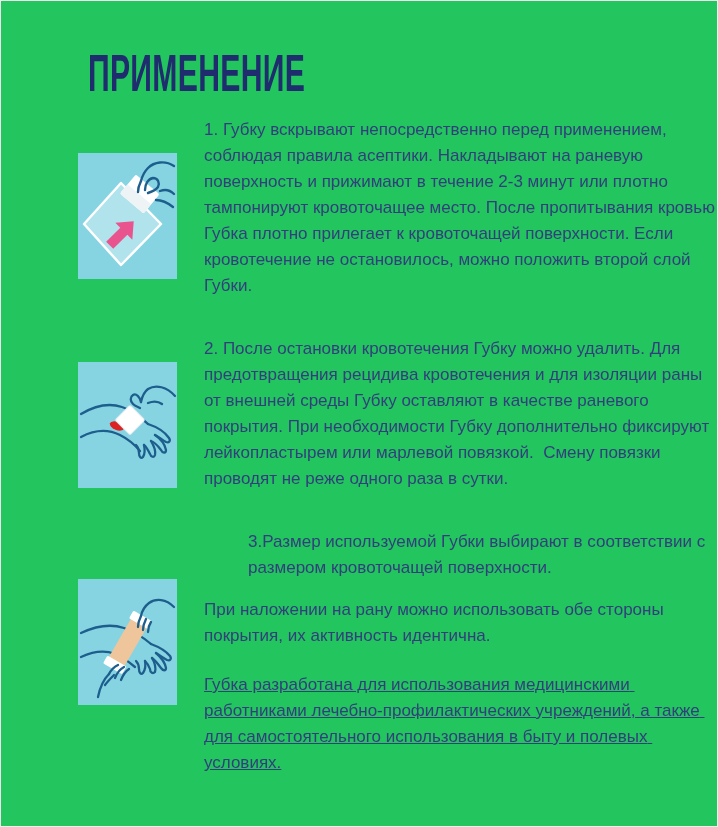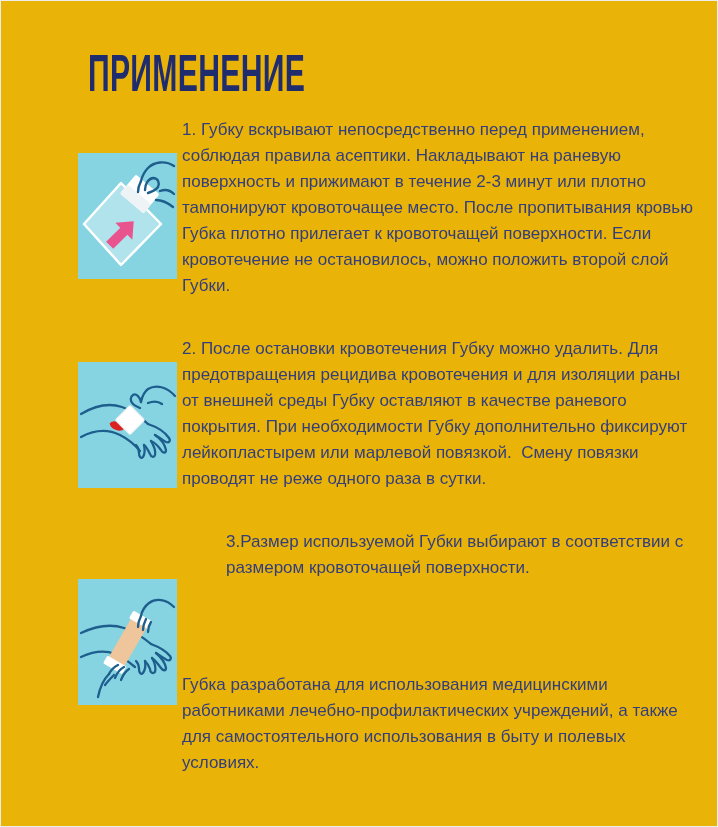--- a/index.html
+++ b/index.html
@@ -1,39 +1,39 @@
 <!DOCTYPE html>
 <html><head>
 <meta charset="utf-8">
 <style>
   html,body{margin:0;padding:0;background:#ffffff;}
   body{
     width:718px;height:827px;position:relative;overflow:hidden;
     font-family:"Liberation Sans", sans-serif;
   }
   .page{
-    position:absolute;inset:0;background:#eab308;
+    position:absolute;inset:0;background:#22c55e;
     box-shadow:inset 0 0 0 1px #ededed;
   }
   .title{
     position:absolute;left:88px;top:50px;height:48px;
     font-size:52px;line-height:46px;font-weight:bold;color:#1f2c6e;
     transform:scaleX(0.58);transform-origin:left top;
     letter-spacing:0.5px;white-space:nowrap;
   }
   .para{
-    position:absolute;left:182px;width:512px;margin:0;
+    position:absolute;left:204px;width:512px;margin:0;
     font-size:17px;line-height:26px;color:#333e7d;
     white-space:pre-wrap;
   }
   .p1{top:117px;}
   .p2{top:336px;}
   .p3{top:529px;margin-left:44px;}
   .p4{top:597px;}
-  .p5{top:672px;}
+  .p5{top:672px;text-decoration:underline;}
   .illus{
     position:absolute;left:78px;width:99px;height:126px;
   }
   .i1{top:153px;}
   .i2{top:362px;}
   .i3{top:579px;}
   .illus svg{display:block;width:100%;height:100%;}
 </style>
 </head>
 <body>
@@ -110,15 +110,16 @@
         <path d="M37,99 C39,94 42,90 46,88"></path>
         <path d="M43,101 C45,96 48,92 51,90"></path>
         <path d="M27,106 C30,102 33,99 36,96"></path>
       </g>
     </svg>
   </div>
 
   <p class="para p1">1. Губку вскрывают непосредственно перед применением, соблюдая правила асептики. Накладывают на раневую поверхность и прижимают в течение 2-3 минут или плотно тампонируют кровоточащее место. После пропитывания кровью Губка плотно прилегает к кровоточащей поверхности. Если кровотечение не остановилось, можно положить второй слой Губки.</p>
   <p class="para p2">2. После остановки кровотечения Губку можно удалить. Для предотвращения рецидива кровотечения и для изоляции раны от внешней среды Губку оставляют в качестве раневого покрытия. При необходимости Губку дополнительно фиксируют лейкопластырем или марлевой повязкой.  Смену повязки проводят не реже одного раза в сутки.</p>
   <p class="para p3">3.Размер используемой Губки выбирают в соответствии с размером кровоточащей поверхности.</p>
+  <p class="para p4">При наложении на рану можно использовать обе стороны покрытия, их активность идентична.</p>
   <p class="para p5">Губка разработана для использования медицинскими работниками лечебно-профилактических учреждений, а также для самостоятельного использования в быту и полевых условиях.</p>
 
 </div>
 
 </body></html>

